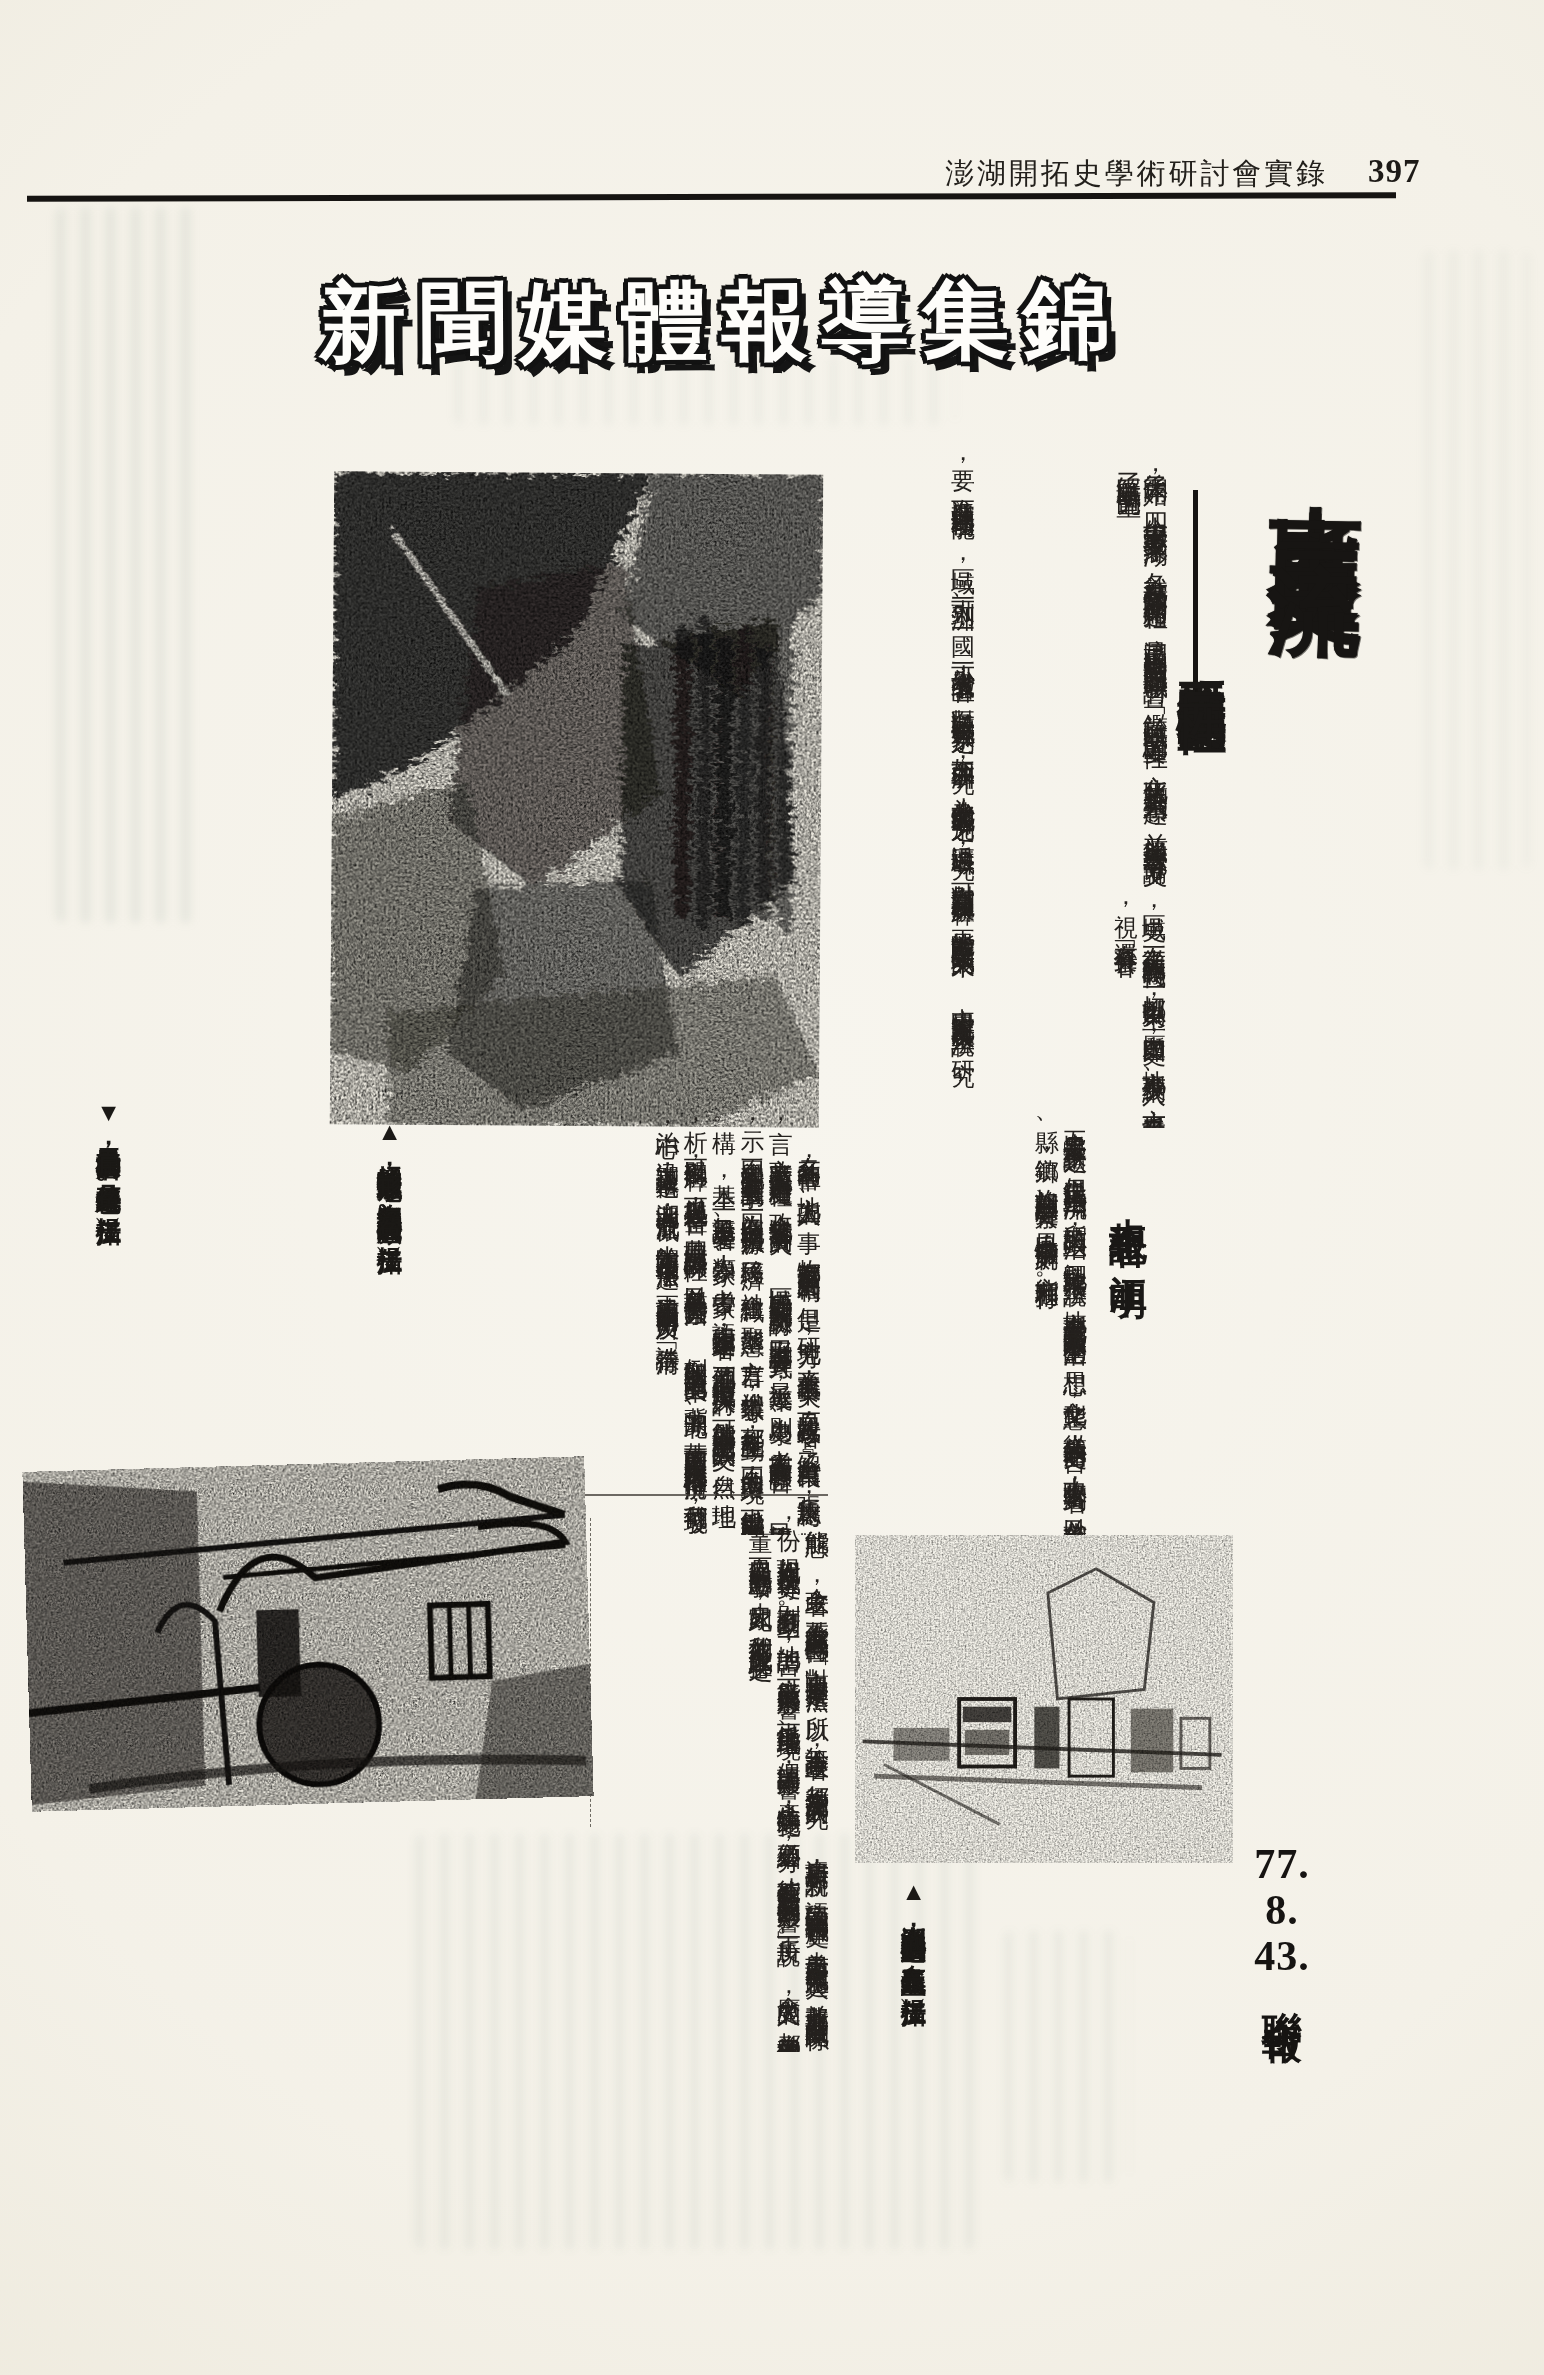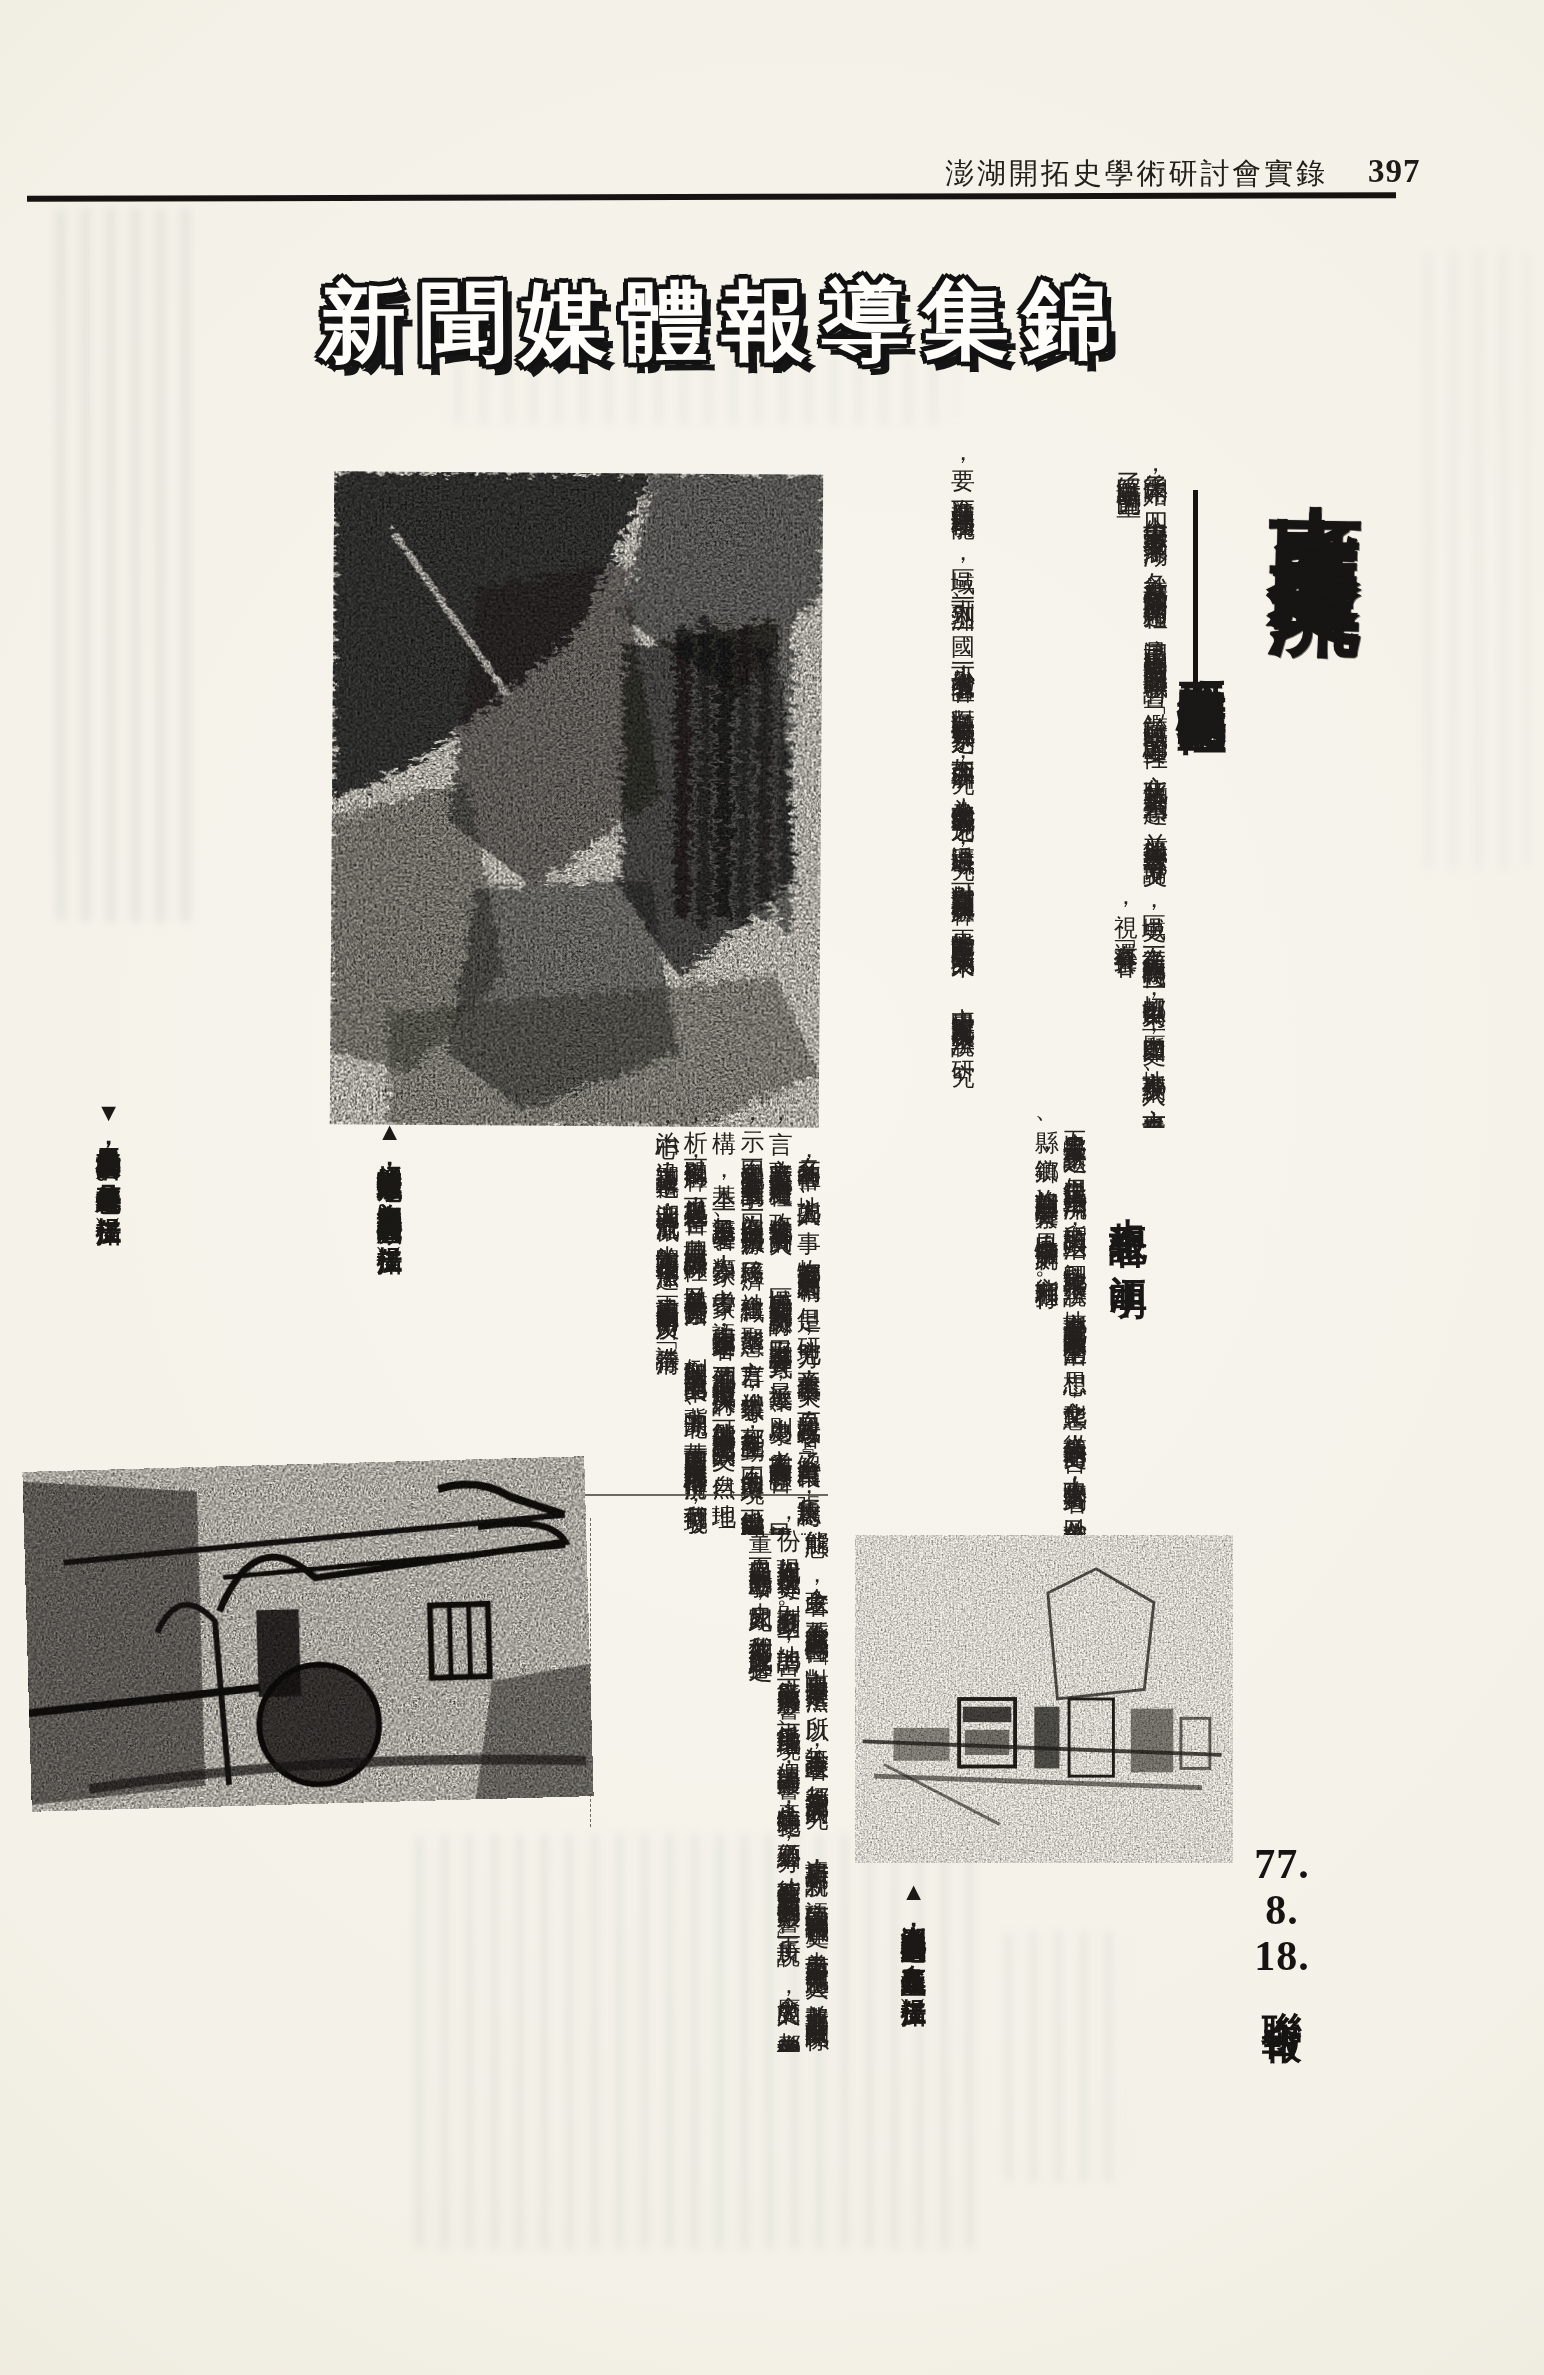--- a/index.html
+++ b/index.html
@@ -174,18 +174,18 @@
       <rect x="338" y="190" width="30" height="52" fill="none" stroke="#2b2722" stroke-width="3" opacity=".7"></rect>
       <rect x="0" y="0" width="392" height="340" filter="url(#g3)"></rect>
     </svg>
   </div>
 
   <div class="abs vtext caption" style="left:863px; top:1878px; width:64px; height:444px;">▲澎湖縣立文化中心新式的造型，在島上巍然矗立。（楊仁江攝）</div>
 
   <div class="abs datebox" style="left:1251px; top:1842px; width:62px;">
     <span class="date-num">77.</span>
     <span class="date-num">8.</span>
-    <span class="date-num">18.</span>
+    <span class="date-num">43.</span>
     <span class="paper-name">聯合報</span>
   </div>
 
 </div>
 
 
 </body></html>

